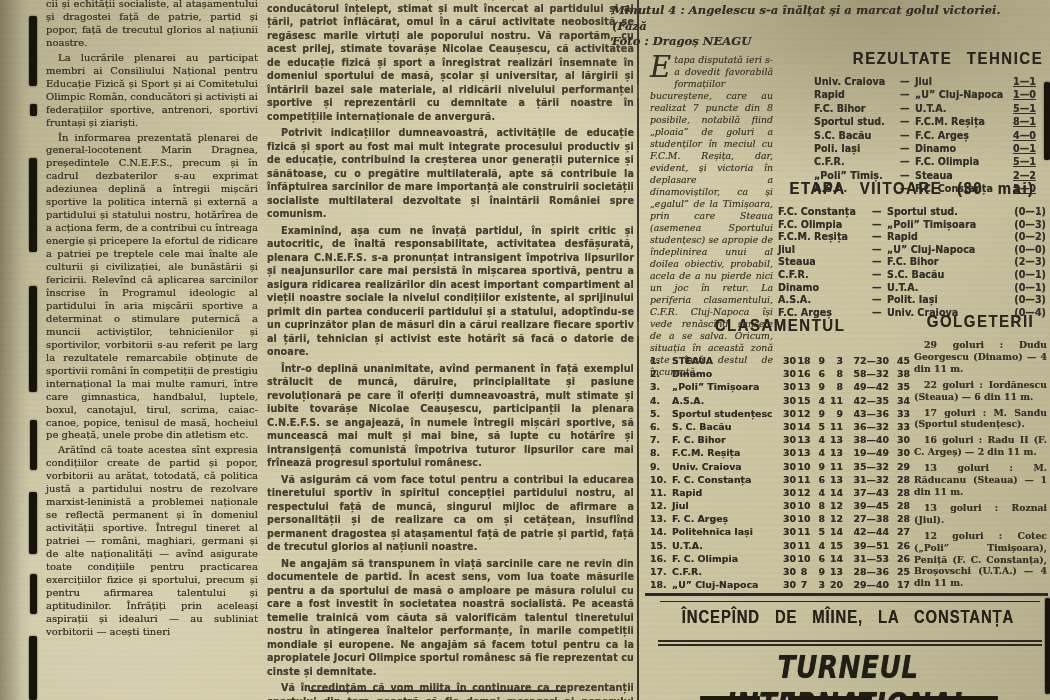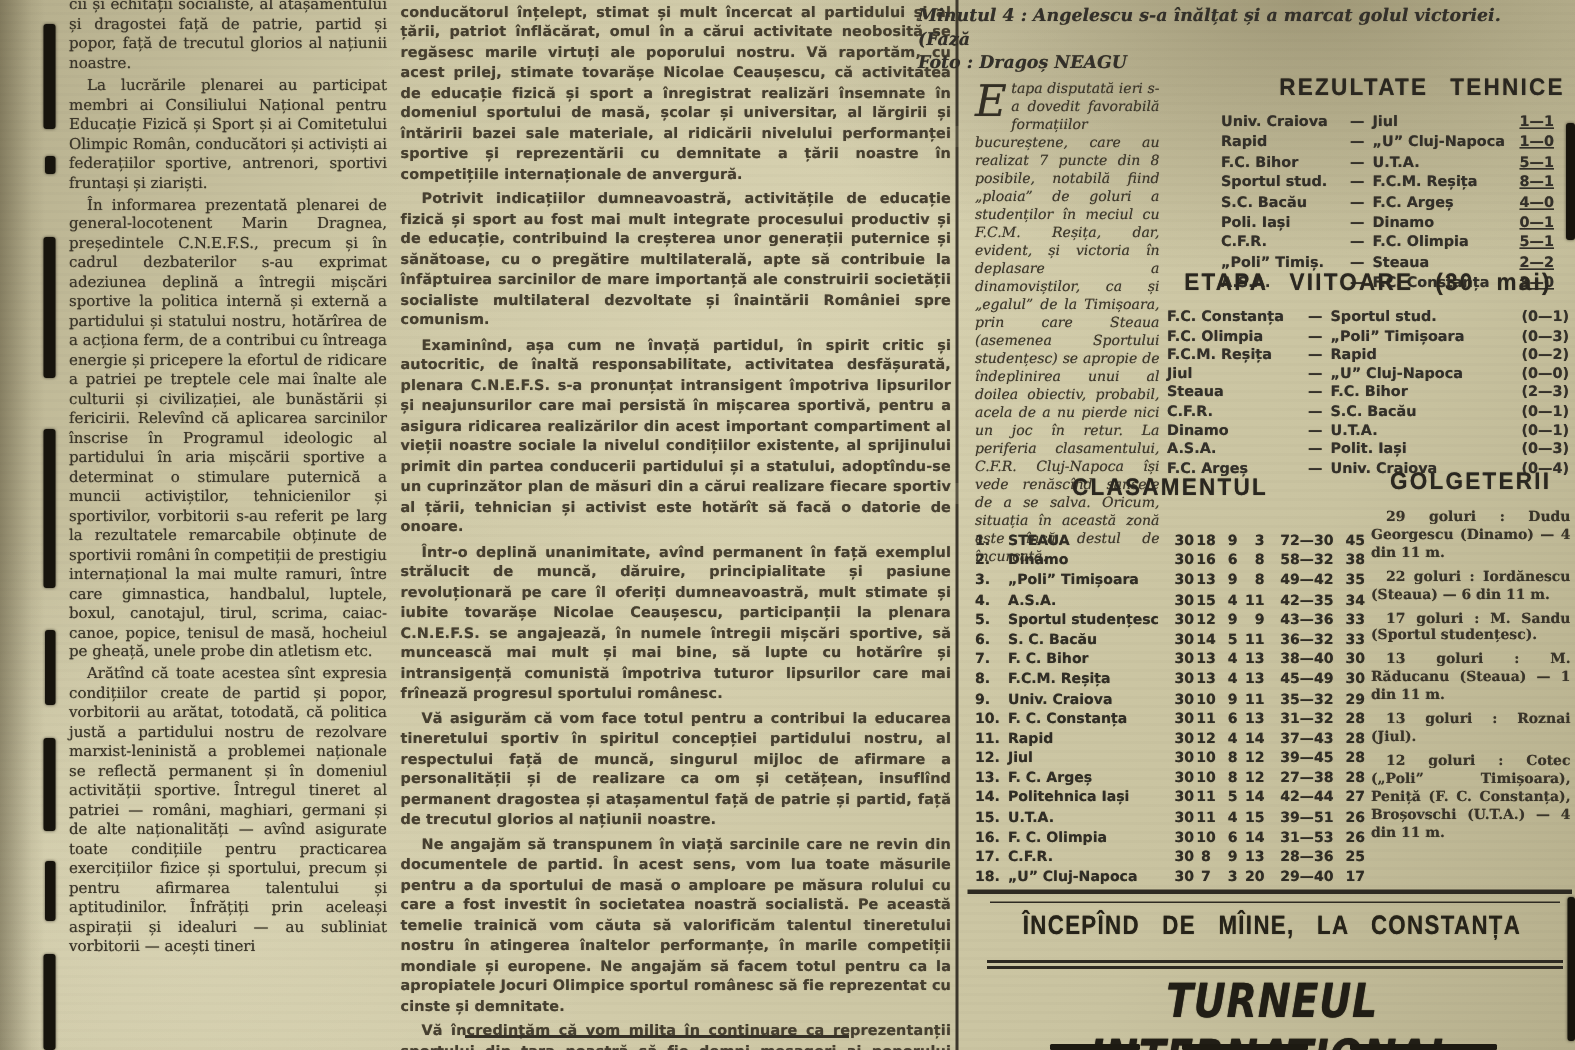--- a/index.html
+++ b/index.html
@@ -373,21 +373,21 @@
           <span class="st-pts">30</span>
         </div>
 
         <div class="st-row">
           <span class="st-rank">8.</span>
           <span class="st-team">F.C.M. Reșița</span>
           <span class="st-p">30</span>
           <span class="st-w">13</span>
           <span class="st-d">4</span>
           <span class="st-l">13</span>
-          <span class="st-g">45—49</span>
+          <span class="st-g">19—49</span>
           <span class="st-pts">30</span>
         </div>
 
         <div class="st-row">
           <span class="st-rank">9.</span>
           <span class="st-team">Univ. Craiova</span>
           <span class="st-p">30</span>
           <span class="st-w">10</span>
           <span class="st-d">9</span>
           <span class="st-l">11</span>
@@ -496,20 +496,21 @@
       </div>
   </div>
 
   <div class="scorers">
     <div class="sec-title">GOLGETERII</div>
     <div class="sc-list">
 
     <p>29 goluri : Dudu Georgescu (Dinamo) — 4 din 11 m.</p>
         <p>22 goluri : Iordănescu (Steaua) — 6 din 11 m.</p>
         <p>17 goluri : M. Sandu (Sportul studențesc).</p>
+        <p>16 goluri : Radu II (F. C. Argeș) — 2 din 11 m.</p>
         <p>13 goluri : M. Răducanu (Steaua) — 1 din 11 m.</p>
         <p>13 goluri : Roznai (Jiul).</p>
         <p>12 goluri : Cotec („Poli” Timișoara), Peniță (F. C. Constanța), Broșovschi (U.T.A.) — 4 din 11 m.</p>
       </div>
   </div>
 
   <div class="hline" style="left:645px;top:593px;width:403px;height:3px;"></div>
   <div class="hline" style="left:660px;top:601px;width:380px;height:1px;"></div>
   <div class="kicker">ÎNCEPÎND DE MÎINE, LA CONSTANȚA</div>
   <div class="hline" style="left:658px;top:640px;width:384px;height:2px;"></div>

